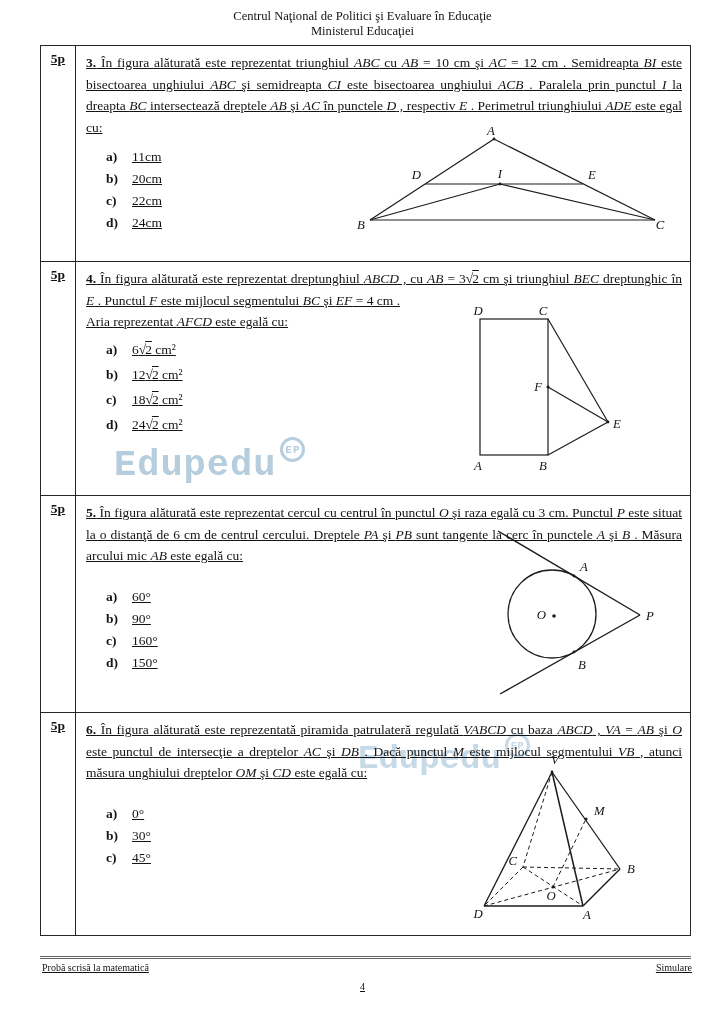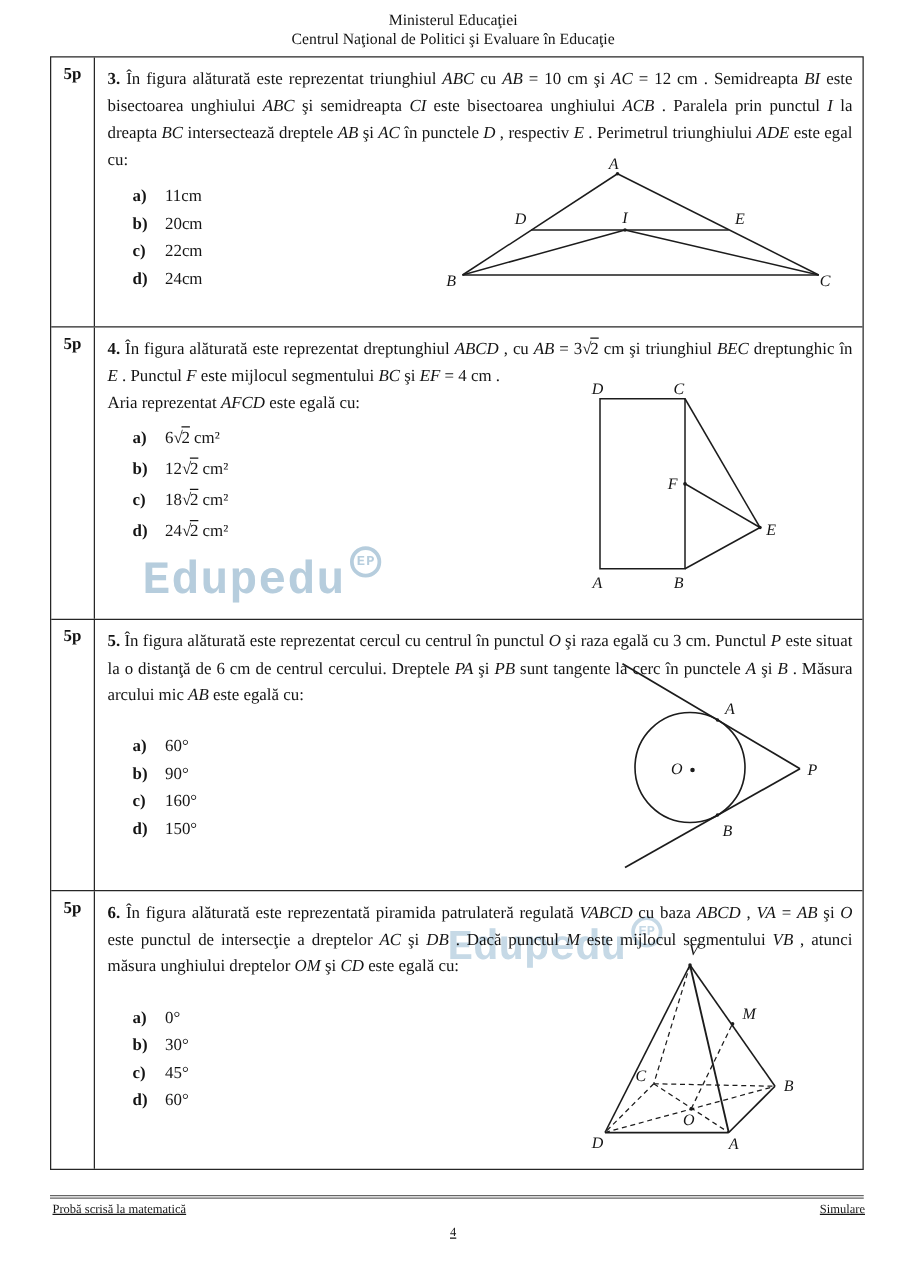--- a/index.html
+++ b/index.html
@@ -7,21 +7,21 @@
   body { font-family:"Liberation Serif","DejaVu Serif",serif; color:#141414; position:relative; overflow:hidden; }
 
   .hdr { position:absolute; top:9px; left:0; width:100%; text-align:center; font-size:12.6px; line-height:15px; z-index:2; }
 
   .wm { position:absolute; font-family:Liberation Mono, monospace; font-weight:bold; z-index:0; white-space:nowrap; }
   .wm1 { left:114px; top:444px; font-size:37px; color:#b6cddd; letter-spacing:1px; }
   .wm2 { left:358px; top:740px; font-size:34px; color:#c6d9e6; }
   .wm-logo { display:inline-block; width:25px; height:25px; border:3px solid currentColor; border-radius:50%; font-size:11px; line-height:20px; text-align:center; vertical-align:top; margin-left:4px; position:relative; top:-7px; font-weight:800; }
 
   .doc-table { position:absolute; left:40px; top:45px; width:651px; border:1px solid #262626; z-index:1; }
-  .prob-row { display:flex; border-bottom:1px solid #262626; position:relative; }
+  .prob-row { display:flex; border-bottom:1px solid #262626; position:relative;text-decoration:underline; }
   .prob-row:last-child { border-bottom:none; }
   .pts-cell { width:35px; flex:0 0 35px; border-right:1px solid #262626; font-weight:bold; font-size:13.5px; text-align:center; padding-top:5px; }
   .content-cell { flex:1; position:relative; padding:6px 8px 0 10px; }
 
   .statement { font-size:13.5px; line-height:21.6px; text-align:justify; }
   .statement .bd { font-weight:bold; }
   .statement .it, .it { font-style:italic; }
 
   .options { margin-left:20px; font-size:13.5px; }
   .option { height:22px; }
@@ -38,22 +38,22 @@
   .footer-rule { position:absolute; left:40px; width:651px; top:956px; border-top:3px double #666; z-index:1; }
   .ftr { position:absolute; font-size:10px; z-index:1;text-decoration:underline; }
   .ftr-left { left:42px; top:962px; }
   .ftr-right { right:33px; top:962px; }
   .ftr-page { left:0; width:100%; text-align:center; top:981px; }
 </style>
 </head>
 <body>
 
 <header class="hdr">
+  <div>Centrul Naţional de Politici şi Evaluare în Educaţie</div>
   <div>Ministerul Educaţiei</div>
-  <div>Centrul Naţional de Politici şi Evaluare în Educaţie</div>
 </header>
 
 <div class="wm wm1"><span>Edupedu</span><span class="wm-logo">EP</span></div>
 <div class="wm wm2"><span>Edupedu</span><span class="wm-logo">EP</span></div>
 
 <div class="doc-table">
 
   <section class="prob-row" style="height:216px">
     <div class="pts-cell">5p</div>
     <div class="content-cell">
@@ -137,21 +137,20 @@
   </section>
 
   <section class="prob-row" style="height:222px">
     <div class="pts-cell">5p</div>
     <div class="content-cell">
       <p class="statement"><span class="bd">6.</span><span> În figura alăturată este reprezentată piramida patrulateră regulată </span><span class="it">VABCD</span><span> cu baza </span><span class="it">ABCD</span><span> , </span><span class="it">VA</span><span> = </span><span class="it">AB</span><span> şi </span><span class="it">O</span><span> este punctul de intersecţie a dreptelor </span><span class="it">AC</span><span> şi </span><span class="it">DB</span><span> . Dacă punctul </span><span class="it">M</span><span> este mijlocul segmentului </span><span class="it">VB</span><span> , atunci măsura unghiului dreptelor </span><span class="it">OM</span><span> şi </span><span class="it">CD</span><span> este egală cu:</span></p>
       <div class="options" style="margin-top:22px">
           <div class="option"><span class="opt-label">a)</span><span class="opt-text">0°</span></div>
           <div class="option"><span class="opt-label">b)</span><span class="opt-text">30°</span></div>
           <div class="option"><span class="opt-label">c)</span><span class="opt-text">45°</span></div>
-          <div class="option"><span class="opt-label">d)</span><span class="opt-text">60°</span></div>
         </div>
       <svg class="fig" style="left:394px;top:42px" width="178" height="168" viewBox="0 0 178 168">
         <line x1="82" y1="17" x2="14" y2="151" stroke-width="1.3"></line>
         <line x1="82" y1="17" x2="113" y2="151" stroke-width="1.5"></line>
         <line x1="82" y1="17" x2="150" y2="114" stroke-width="1.3"></line>
         <line x1="14" y1="151" x2="113" y2="151" stroke-width="1.4"></line>
         <line x1="113" y1="151" x2="150" y2="114" stroke-width="1.4"></line>
         <line x1="82" y1="17" x2="53" y2="112" stroke-width="1" stroke-dasharray="4 3"></line>
         <line x1="53" y1="112" x2="14" y2="151" stroke-width="1" stroke-dasharray="4 3"></line>
         <line x1="53" y1="112" x2="150" y2="114" stroke-width="1" stroke-dasharray="4 3"></line>

